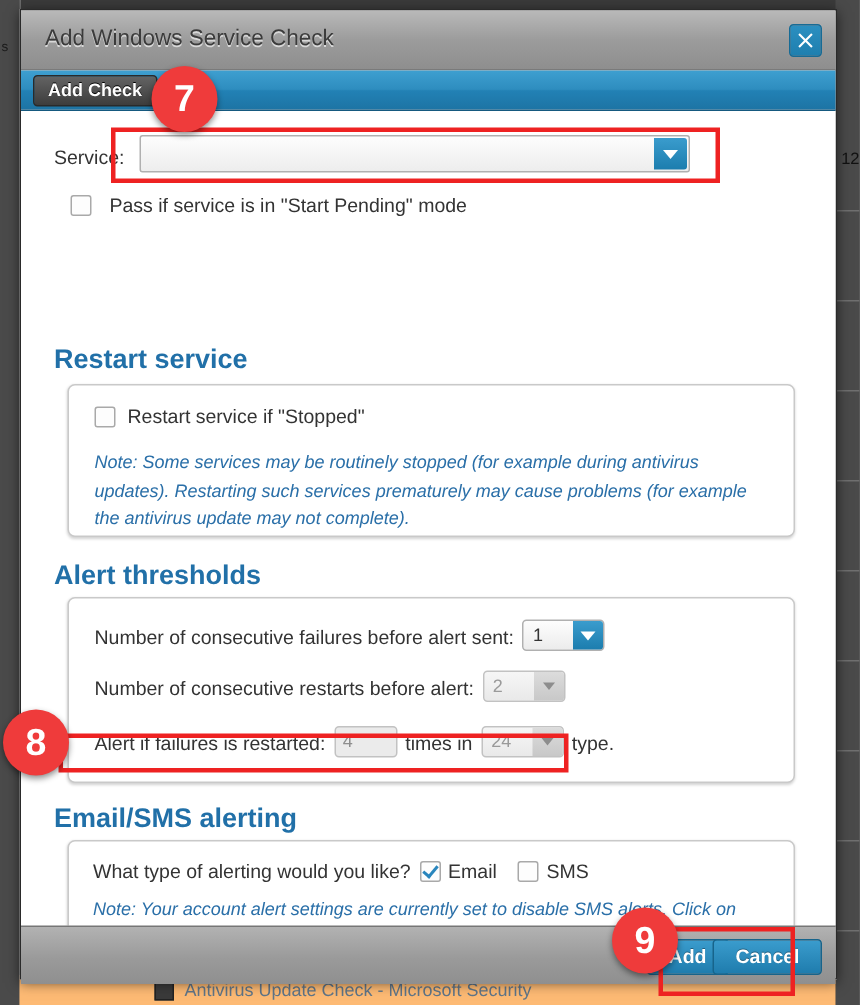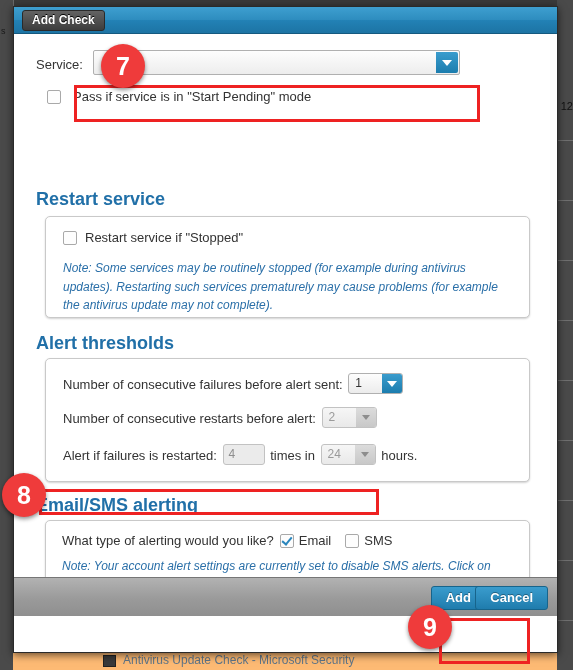--- a/index.html
+++ b/index.html
@@ -447,20 +447,28 @@
   </div>
   <div id="bg-right-number">12</div>
   <div id="bg-bottom-row">
     <div id="bg-bottom-icon"></div>
     <div id="bg-bottom-text">Antivirus Update Check - Microsoft Security</div>
   </div>
 </div>
 
 <div id="dialog">
 
+  <div id="titlebar">
+    <div id="dialog-title">Add Windows Service Check</div>
+    <div id="close-button">
+      <svg width="12" height="12" viewBox="0 0 12 12">
+        <path d="M2.2 1.2 L6 5 L9.8 1.2 L10.8 2.2 L7 6 L10.8 9.8 L9.8 10.8 L6 7 L2.2 10.8 L1.2 9.8 L5 6 L1.2 2.2 Z" fill="#ffffff"></path>
+      </svg>
+    </div>
+  </div>
 
   <div id="tabbar">
     <div id="tab-add-check">Add Check</div>
   </div>
 
   <div id="dialog-body">
 
     <div class="row-service">
       <div id="service-label">Service:</div>
       <div id="service-select">
@@ -510,21 +518,21 @@
         <span class="mini-input">
           <span class="val">4</span>
         </span>
         <span>times in</span>
         <span class="mini-select disabled">
           <span class="val">24</span>
           <span class="arr">
               <span class="tri-down-gray"></span>
             </span>
         </span>
-        <span>hours.</span>
+        <span>type.</span>
       </div>
     </div>
 
     <div class="section-title" id="title-email">Email/SMS alerting</div>
     <div class="fieldset" id="fs-email">
       <div id="email-q-row">
         <span>What type of alerting would you like?</span><span class="cb checked"></span><span class="lbl">Email</span><span class="cb"></span><span class="lbl">SMS</span>
       </div>
       <div class="note" id="email-note">Note: Your account alert settings are currently set to disable SMS alerts. Click on My account &gt; Alerts to change Email and SMS settings.</div>
     </div>

